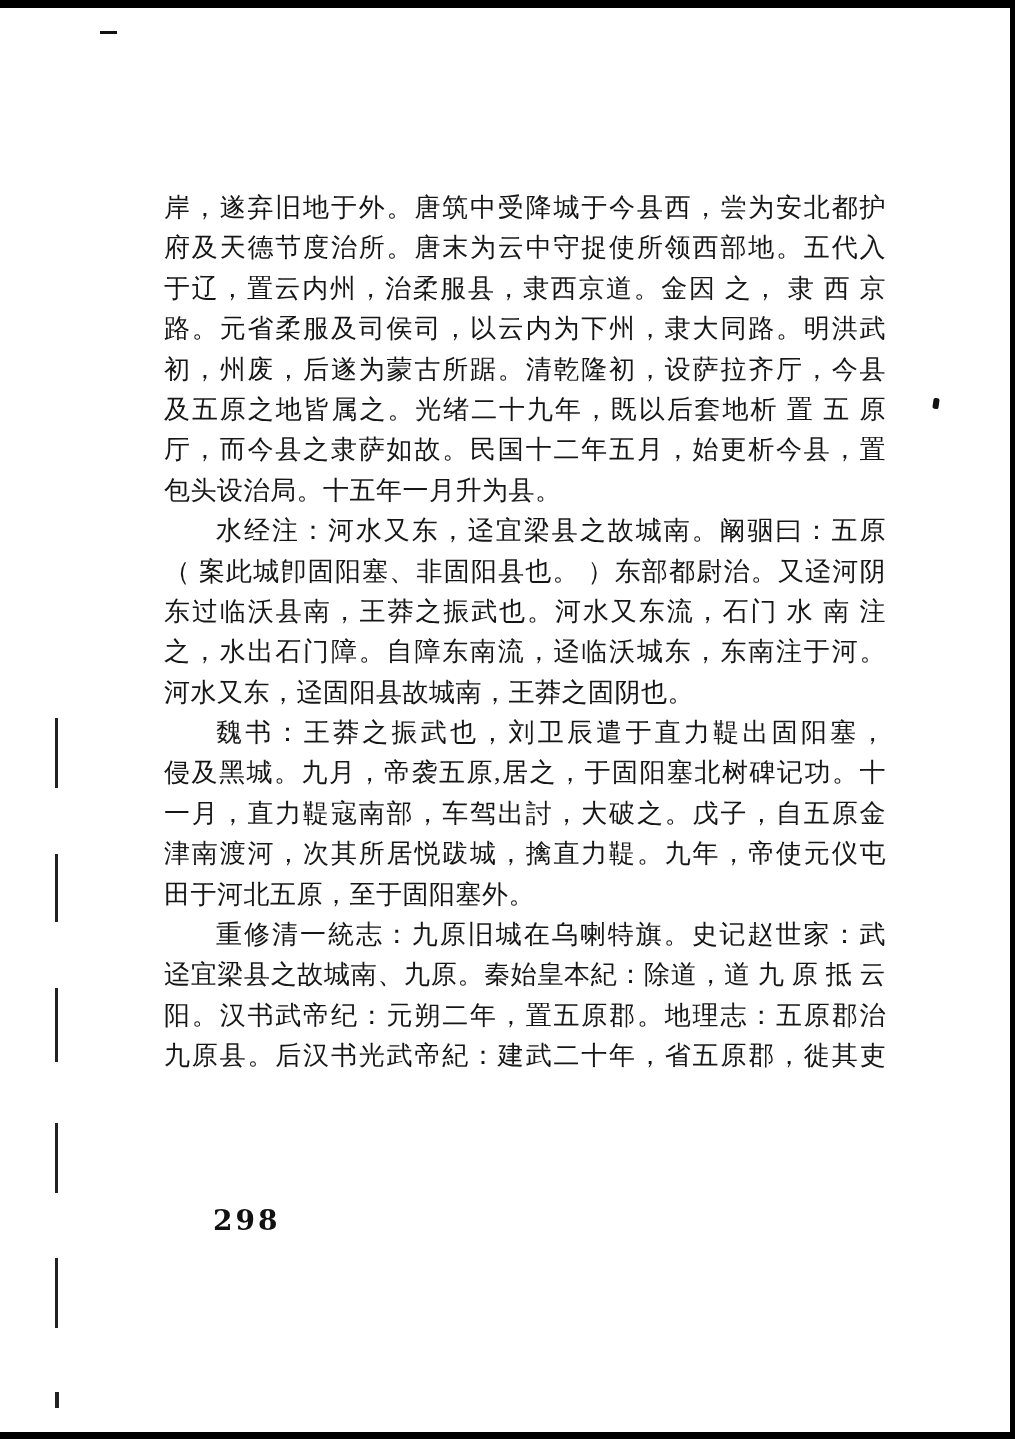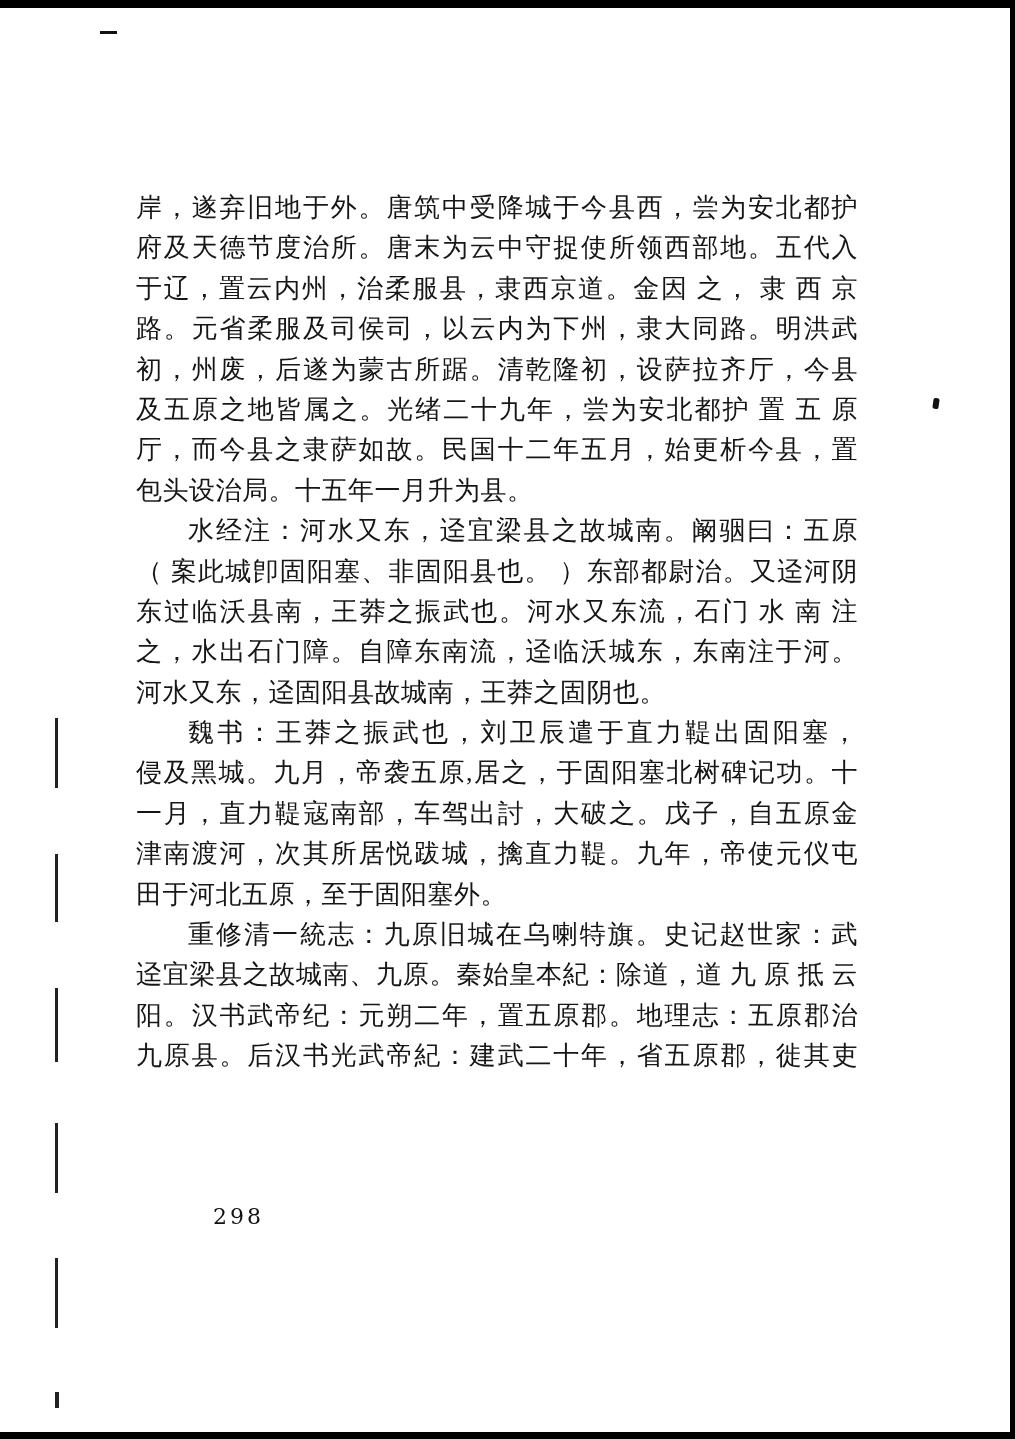--- a/index.html
+++ b/index.html
@@ -19,42 +19,42 @@
   .tick.t1{top:718px;height:70px;}
   .tick.t2{top:854px;height:68px;}
   .tick.t3{top:988px;height:74px;}
   .tick.t4{top:1123px;height:70px;}
   .tick.t5{top:1258px;height:70px;}
   .tick.t6{top:1392px;height:16px;width:4px;}
   .speck{position:absolute;left:933px;top:398px;width:6px;height:11px;background:#111;border-radius:2px;transform:rotate(8deg);}
   
   .text-block{
     position:absolute;
-    left:136px;top:188px;width:722px;
+    left:164px;top:188px;width:722px;
     color:#161616;
     font-size:26px;
     line-height:40.4px;
     letter-spacing:0.5px;
     font-weight:500;
   }
   .line{
     height:40.4px;
     overflow:hidden;
     text-align:justify;
     text-align-last:justify;
     text-justify:inter-character;
     white-space:normal;
   }
   .line.end{text-align-last:left;}
   .line.indent{text-indent:2em;}
   .page-number{
     position:absolute;
     left:213px;top:1204px;
-    font-size:22px;
-    font-weight:400;
+    font-size:28px;
+    font-weight:700;
     letter-spacing:3px;
     color:#111;
     font-family:"DejaVu Serif", serif;
     text-align:center;
   }
 </style>
 </head>
 <body>
 
 <div class="page">
@@ -71,21 +71,21 @@
   <div class="tick t5"></div>
   <div class="tick t6"></div>
   <div class="speck"></div>
 
   <div class="text-block">
       <div class="line">岸，遂弃旧地于外。唐筑中受降城于今县西，尝为安北都护</div>
       <div class="line">府及天德节度治所。唐末为云中守捉使所领西部地。五代入</div>
       <div class="line">于辽，置云内州，治柔服县，隶西京道。金因 之， 隶 西 京</div>
       <div class="line">路。元省柔服及司侯司，以云内为下州，隶大同路。明洪武</div>
       <div class="line">初，州废，后遂为蒙古所踞。清乾隆初，设萨拉齐厅，今县</div>
-      <div class="line">及五原之地皆属之。光绪二十九年，尝为安北都护 置 五 原</div>
+      <div class="line">及五原之地皆属之。光绪二十九年，既以后套地析 置 五 原</div>
       <div class="line">厅，而今县之隶萨如故。民国十二年五月，始更析今县，置</div>
       <div class="line end">包头设治局。十五年一月升为县。</div>
       <div class="line indent">水经注：河水又东，迳宜梁县之故城南。阚骃曰：五原</div>
       <div class="line">（ 案此城卽固阳塞、非固阳县也。 ）东部都尉治。又迳河阴</div>
       <div class="line">东过临沃县南，王莽之振武也。河水又东流，石门 水 南 注</div>
       <div class="line">之，水出石门障。自障东南流，迳临沃城东，东南注于河。</div>
       <div class="line end">河水又东，迳固阳县故城南，王莽之固阴也。</div>
       <div class="line indent">魏书：王莽之振武也，刘卫辰遣于直力鞮出固阳塞，</div>
       <div class="line">侵及黑城。九月，帝袭五原,居之，于固阳塞北树碑记功。十</div>
       <div class="line">一月，直力鞮寇南部，车驾出討，大破之。戊子，自五原金</div>

